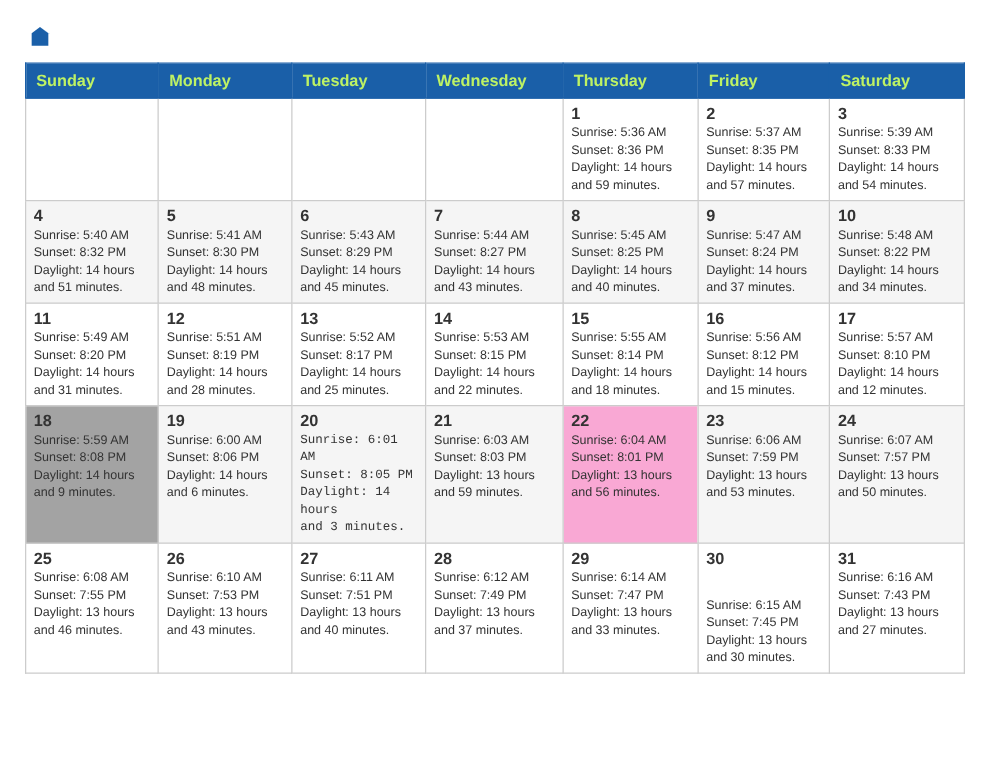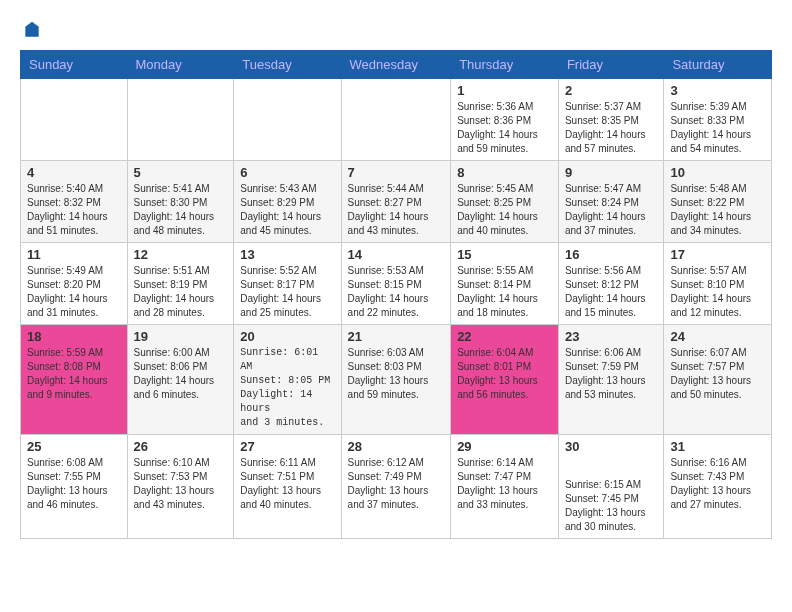--- a/index.html
+++ b/index.html
@@ -49,25 +49,25 @@
       color: #555;
       margin-top: 4px;
     }
     .calendar {
       width: 100%;
       border-collapse: collapse;
       border: 1px solid #ccc;
     }
     .calendar th {
       background-color: #1a5fa8;
-      color: #c4b5fd;
+      color: #bef264;
       text-align: left;
       padding: 6px 8px;
       font-size: 13px;
-      font-weight: normal;
+      font-weight: bold;
       border: 1px solid #1a5fa8;
     }
     .calendar td {
       vertical-align: top;
       padding: 4px 6px;
       border: 1px solid #ccc;
       width: 113px;
       min-height: 90px;
       font-size: 10.5px;
       color: #333;
@@ -250,21 +250,21 @@
         </td>
         <td>
           <span class="day-number">17</span>
           <div class="day-info" style="white-space: pre-line;">Sunrise: 5:57 AM
 Sunset: 8:10 PM
 Daylight: 14 hours
 and 12 minutes.</div>
         </td>
       </tr>
       <tr>
-        <td style="background: #ec4899;">
+        <td style="background: #a3a3a3;">
           <span class="day-number">18</span>
           <div class="day-info" style="white-space: pre-line;">Sunrise: 5:59 AM
 Sunset: 8:08 PM
 Daylight: 14 hours
 and 9 minutes.</div>
         </td>
         <td style="background: rgb(245, 245, 245);">
           <span class="day-number">19</span>
           <div class="day-info" style="white-space: pre-line;">Sunrise: 6:00 AM
 Sunset: 8:06 PM
@@ -278,21 +278,21 @@
 Daylight: 14 hours
 and 3 minutes.</div>
         </td>
         <td style="background: rgb(245, 245, 245);">
           <span class="day-number">21</span>
           <div class="day-info" style="white-space: pre-line;">Sunrise: 6:03 AM
 Sunset: 8:03 PM
 Daylight: 13 hours
 and 59 minutes.</div>
         </td>
-        <td style="background: #ec4899;">
+        <td style="background: #f9a8d4;">
           <span class="day-number">22</span>
           <div class="day-info" style="white-space: pre-line;">Sunrise: 6:04 AM
 Sunset: 8:01 PM
 Daylight: 13 hours
 and 56 minutes.</div>
         </td>
         <td style="background: rgb(245, 245, 245);">
           <span class="day-number">23</span>
           <div class="day-info" style="white-space: pre-line;">Sunrise: 6:06 AM
 Sunset: 7:59 PM

